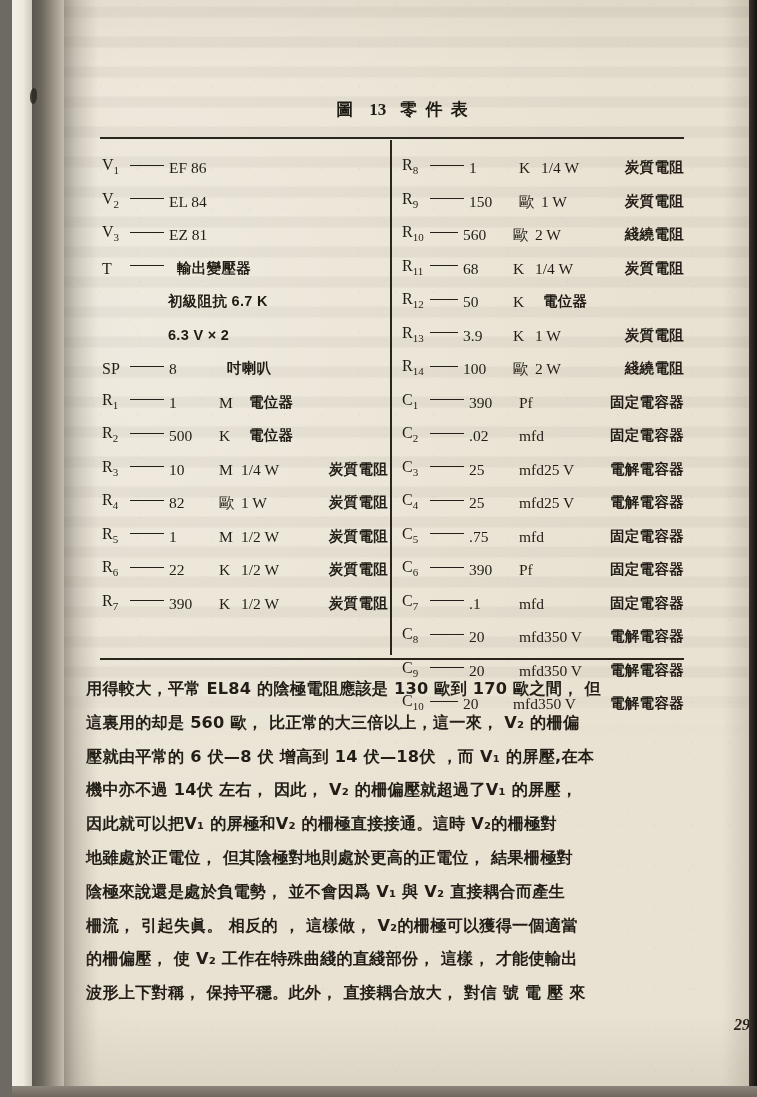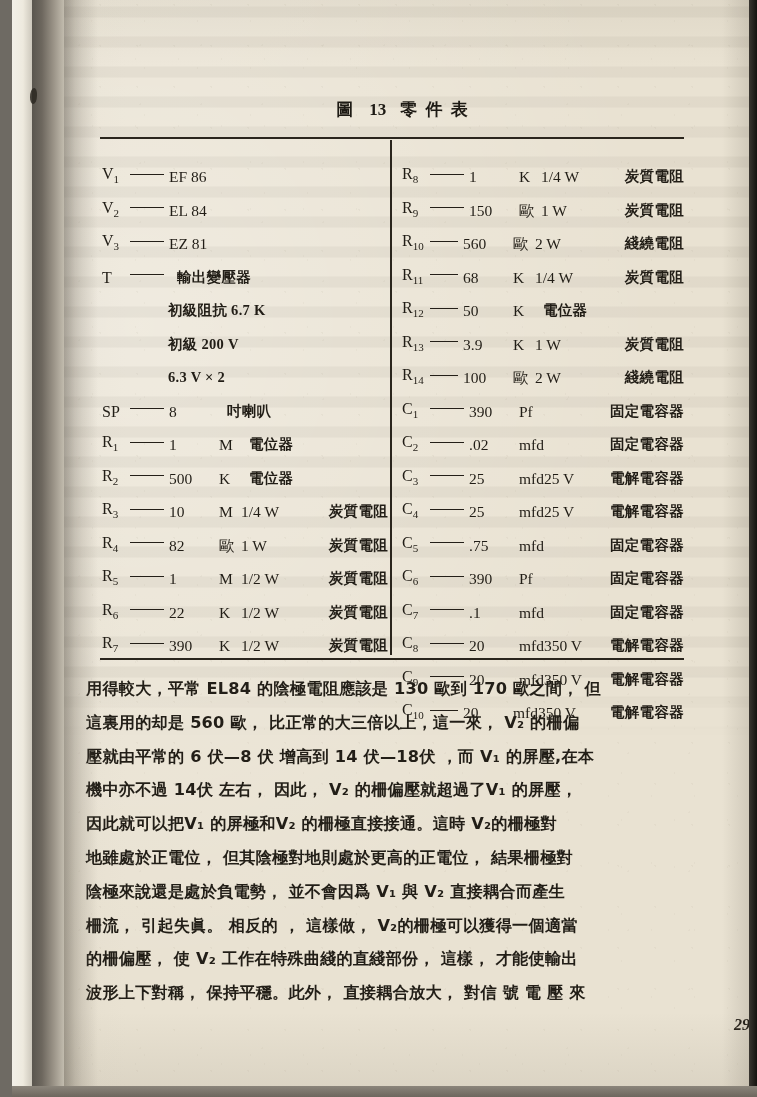--- a/index.html
+++ b/index.html
@@ -93,21 +93,21 @@
     border-top:2.4px solid #2a251d;
   }
   .rule.top{top:0px;}
   .rule.bottom{top:521px;}
   .vrule{
     position:absolute;left:290px;top:3px;width:0;height:515px;
     border-left:2.4px solid #2a251d;
   }
 
   .col{
-    position:absolute;top:23px;
+    position:absolute;top:14px;
     font-size:15.5px;
     line-height:31px;
   }
   .col.left{left:2px;width:286px;}
   .col.right{left:302px;width:282px;}
 
   .row{
     position:relative;height:33.5px;white-space:nowrap;
     display:flex;align-items:center;
   }
@@ -130,21 +130,21 @@
   .val{
     display:inline-block;
     font-family:"Liberation Serif",serif;
     font-size:15.5px;
     text-align:left;
   }
   .w-num{min-width:50px;}
   .w-unit{min-width:22px;}
   .w-watt{min-width:44px;}
   .cn{
-    font-family:Liberation Serif, serif;
+    font-family:Liberation Sans, sans-serif;
     font-size:14.5px;font-weight:bold;letter-spacing:.3px;
   }
   .tail{margin-left:8px;text-align:center;}
   .tail-far{margin-left:auto;padding-left:12px;}
 
   
   .body-para{
     position:absolute;left:30px;top:672px;width:646px;
     font-family:"DejaVu Sans","Liberation Sans",sans-serif;
     font-size:16.2px;
@@ -220,23 +220,20 @@
             <span class="dash d-long"></span>
             <span class="val w-num">EZ 81</span>
           </div>
           <div class="row">
             <span class="ref">T</span>
             <span class="dash d-long"></span>
             <span class="cn tail">輸出變壓器</span>
           </div>
           <div class="row indent">
             <span class="cn tail">初級阻抗 6.7 K</span>
-          </div>
-          <div class="row indent">
-            <span class="cn tail">初級 200 V</span>
           </div>
           <div class="row indent">
             <span class="cn tail">6.3 V × 2</span>
           </div>
           <div class="row">
             <span class="ref">SP</span>
             <span class="dash d-long"></span>
             <span class="val w-num">8</span>
             <span class="cn tail">吋喇叭</span>
           </div>

